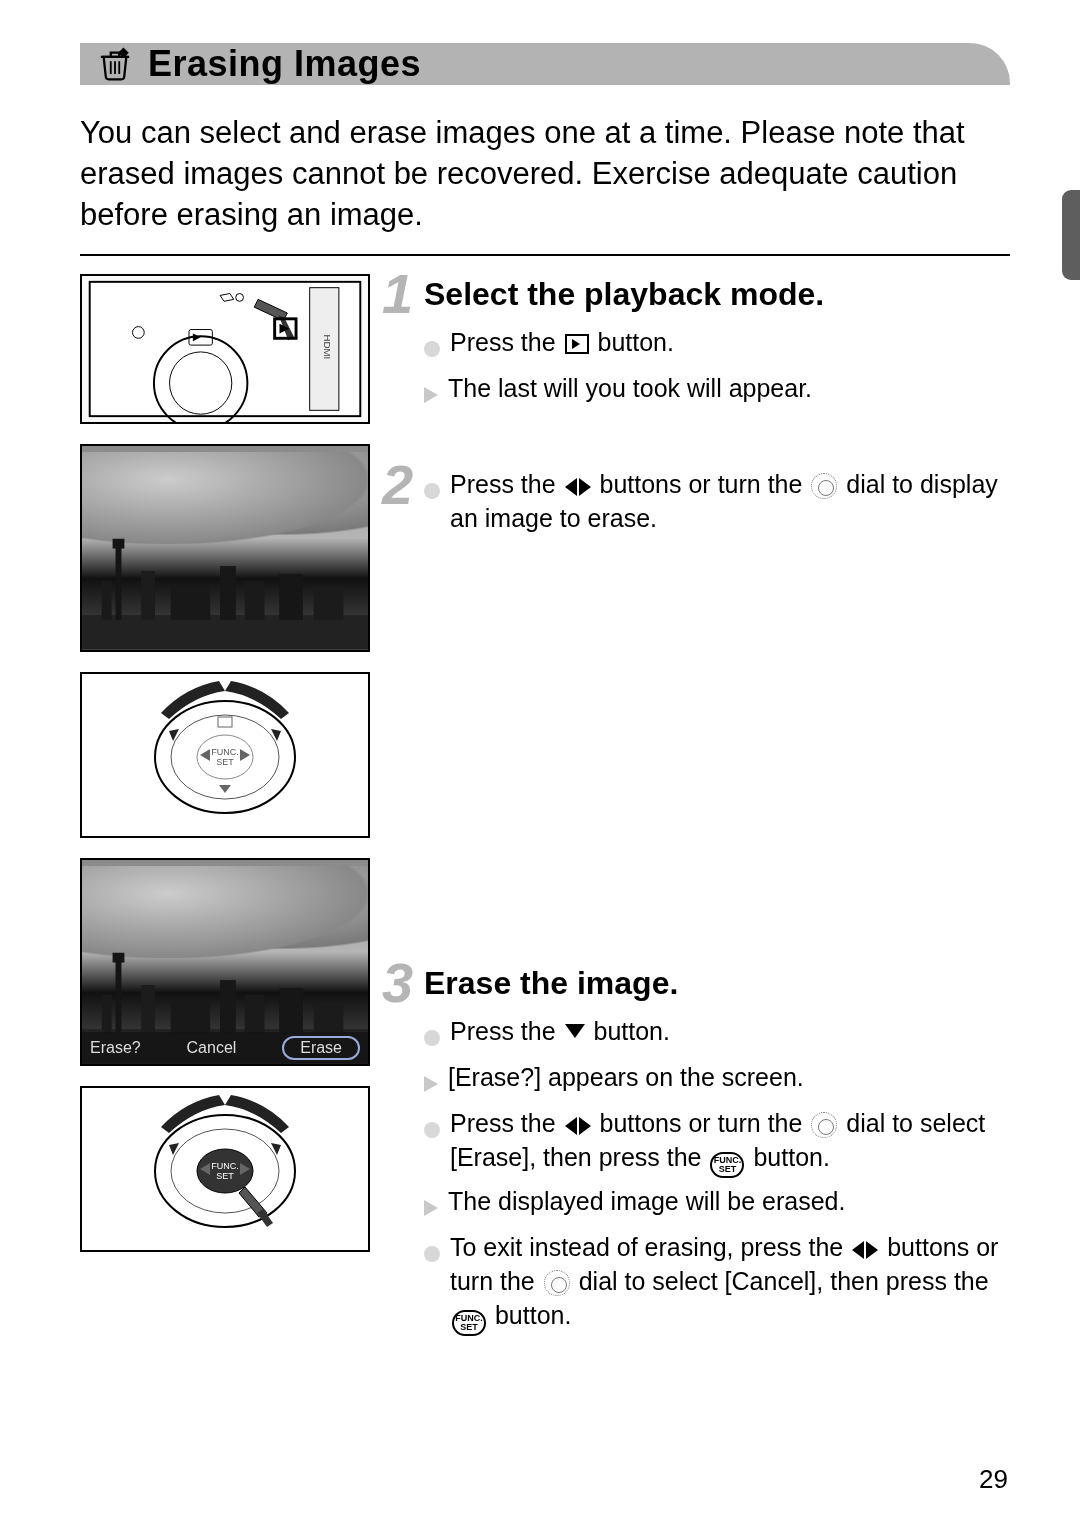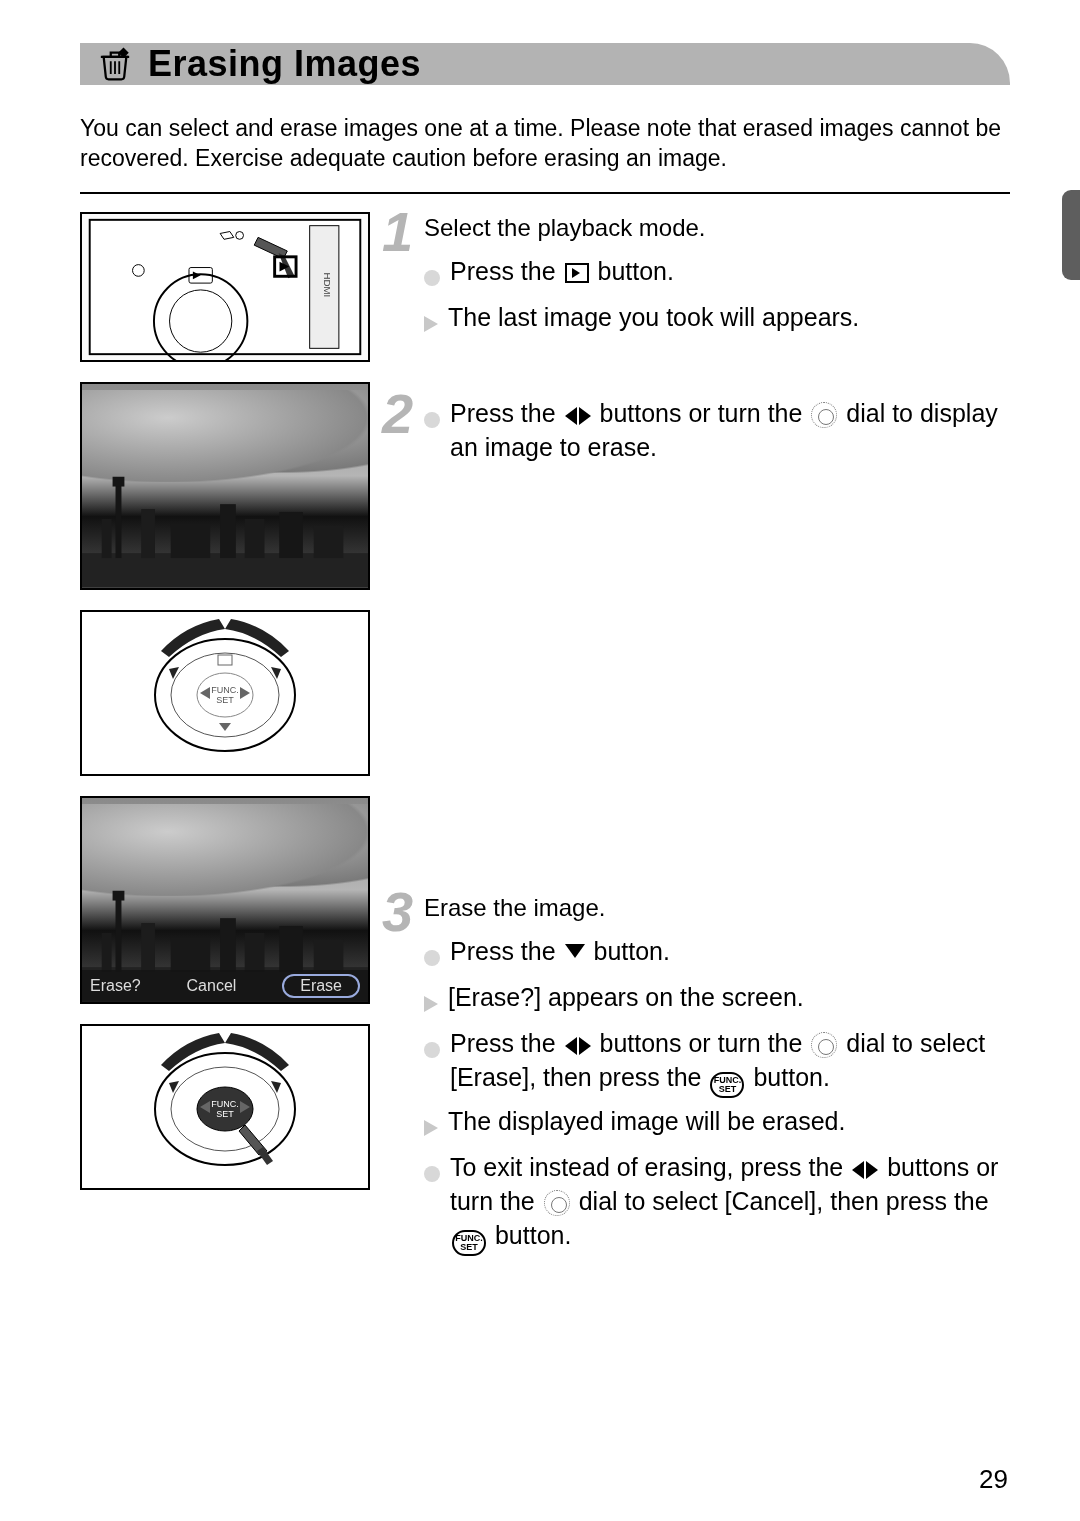--- a/index.html
+++ b/index.html
@@ -27,21 +27,21 @@
     border-top-right-radius: 40px;
     padding: 0 18px;
     display: flex;
     align-items: center;
     gap: 16px;
     margin-top: 8px;
   }
   .trash-icon { width: 34px; height: 34px; fill: #000; stroke: #000; }
   .title-text { font-size: 36px; font-weight: 900; letter-spacing: 0.5px; }
   .intro {
-    font-size: 23px;
+    font-size: 31px;
     line-height: 1.32;
     margin: 28px 0 18px;
   }
   .rule { border: none; border-top: 2px solid #000; margin: 6px 0 18px; }
   .content { display: flex; gap: 18px; }
   .left-col { width: 290px; flex-shrink: 0; }
   .right-col { flex: 1; padding-right: 10px; }
   .illus {
     width: 290px;
     background: #eee;
@@ -57,21 +57,21 @@
   .step-num {
     position: absolute;
     left: -6px;
     top: -10px;
     font-size: 56px;
     font-weight: 900;
     font-style: italic;
     color: #b5b5b5;
     line-height: 1;
   }
-  .step-title { font-size: 24px; font-weight: 400; margin-bottom: 12px; }
+  .step-title { font-size: 32px; font-weight: 700; margin-bottom: 12px; }
   .step-body { font-size: 25px; line-height: 1.36; }
   .bul { display: flex; align-items: flex-start; gap: 10px; margin-bottom: 6px; }
   .bmark { flex-shrink:0; margin-top: 6px; }
   .circ { width: 16px; height: 16px; border-radius: 50%; background: #d8d8d8; display:inline-block; }
   .tri  { display:inline-block; width:0; height:0; border-top: 8px solid transparent; border-bottom: 8px solid transparent; border-left: 14px solid #c8c8c8; margin-top:6px; }
   .play-box { display:inline-block; width:24px; height:20px; border:2px solid #000; position:relative; vertical-align:-3px; margin: 0 2px; }
   .play-box::after { content:""; position:absolute; left:5px; top:3px; border-top:5px solid transparent; border-bottom:5px solid transparent; border-left:8px solid #000; }
   .lr-tri { display:inline-flex; vertical-align:-3px; margin:0 2px; }
   .lr-tri::before { content:""; border-top:9px solid transparent; border-bottom:9px solid transparent; border-right:12px solid #000; margin-right:2px; }
   .lr-tri::after  { content:""; border-top:9px solid transparent; border-bottom:9px solid transparent; border-left:12px solid #000; }
@@ -222,21 +222,21 @@
         <div class="step" style="margin-top: 2px;">
           <div class="step-num">1</div>
           <div class="step-title">Select the playback mode.</div>
           <div class="step-body">
             <div class="bul">
               <span class="bmark"><span class="circ"></span></span>
               <div>Press the <span class="play-box"></span> button.</div>
             </div>
             <div class="bul">
               <span class="bmark"><span class="tri"></span></span>
-              <div>The last image you took will appears.</div>
+              <div>The last will you took will appear.</div>
             </div>
           </div>
         </div>
         <div class="step" style="margin-top: 56px;">
           <div class="step-num">2</div>
           <div class="step-body">
             <div class="bul">
               <span class="bmark"><span class="circ"></span></span>
               <div>Press the <span class="lr-tri"></span> buttons or turn the <span class="ring"></span> dial to display an image to erase.</div>
             </div>

